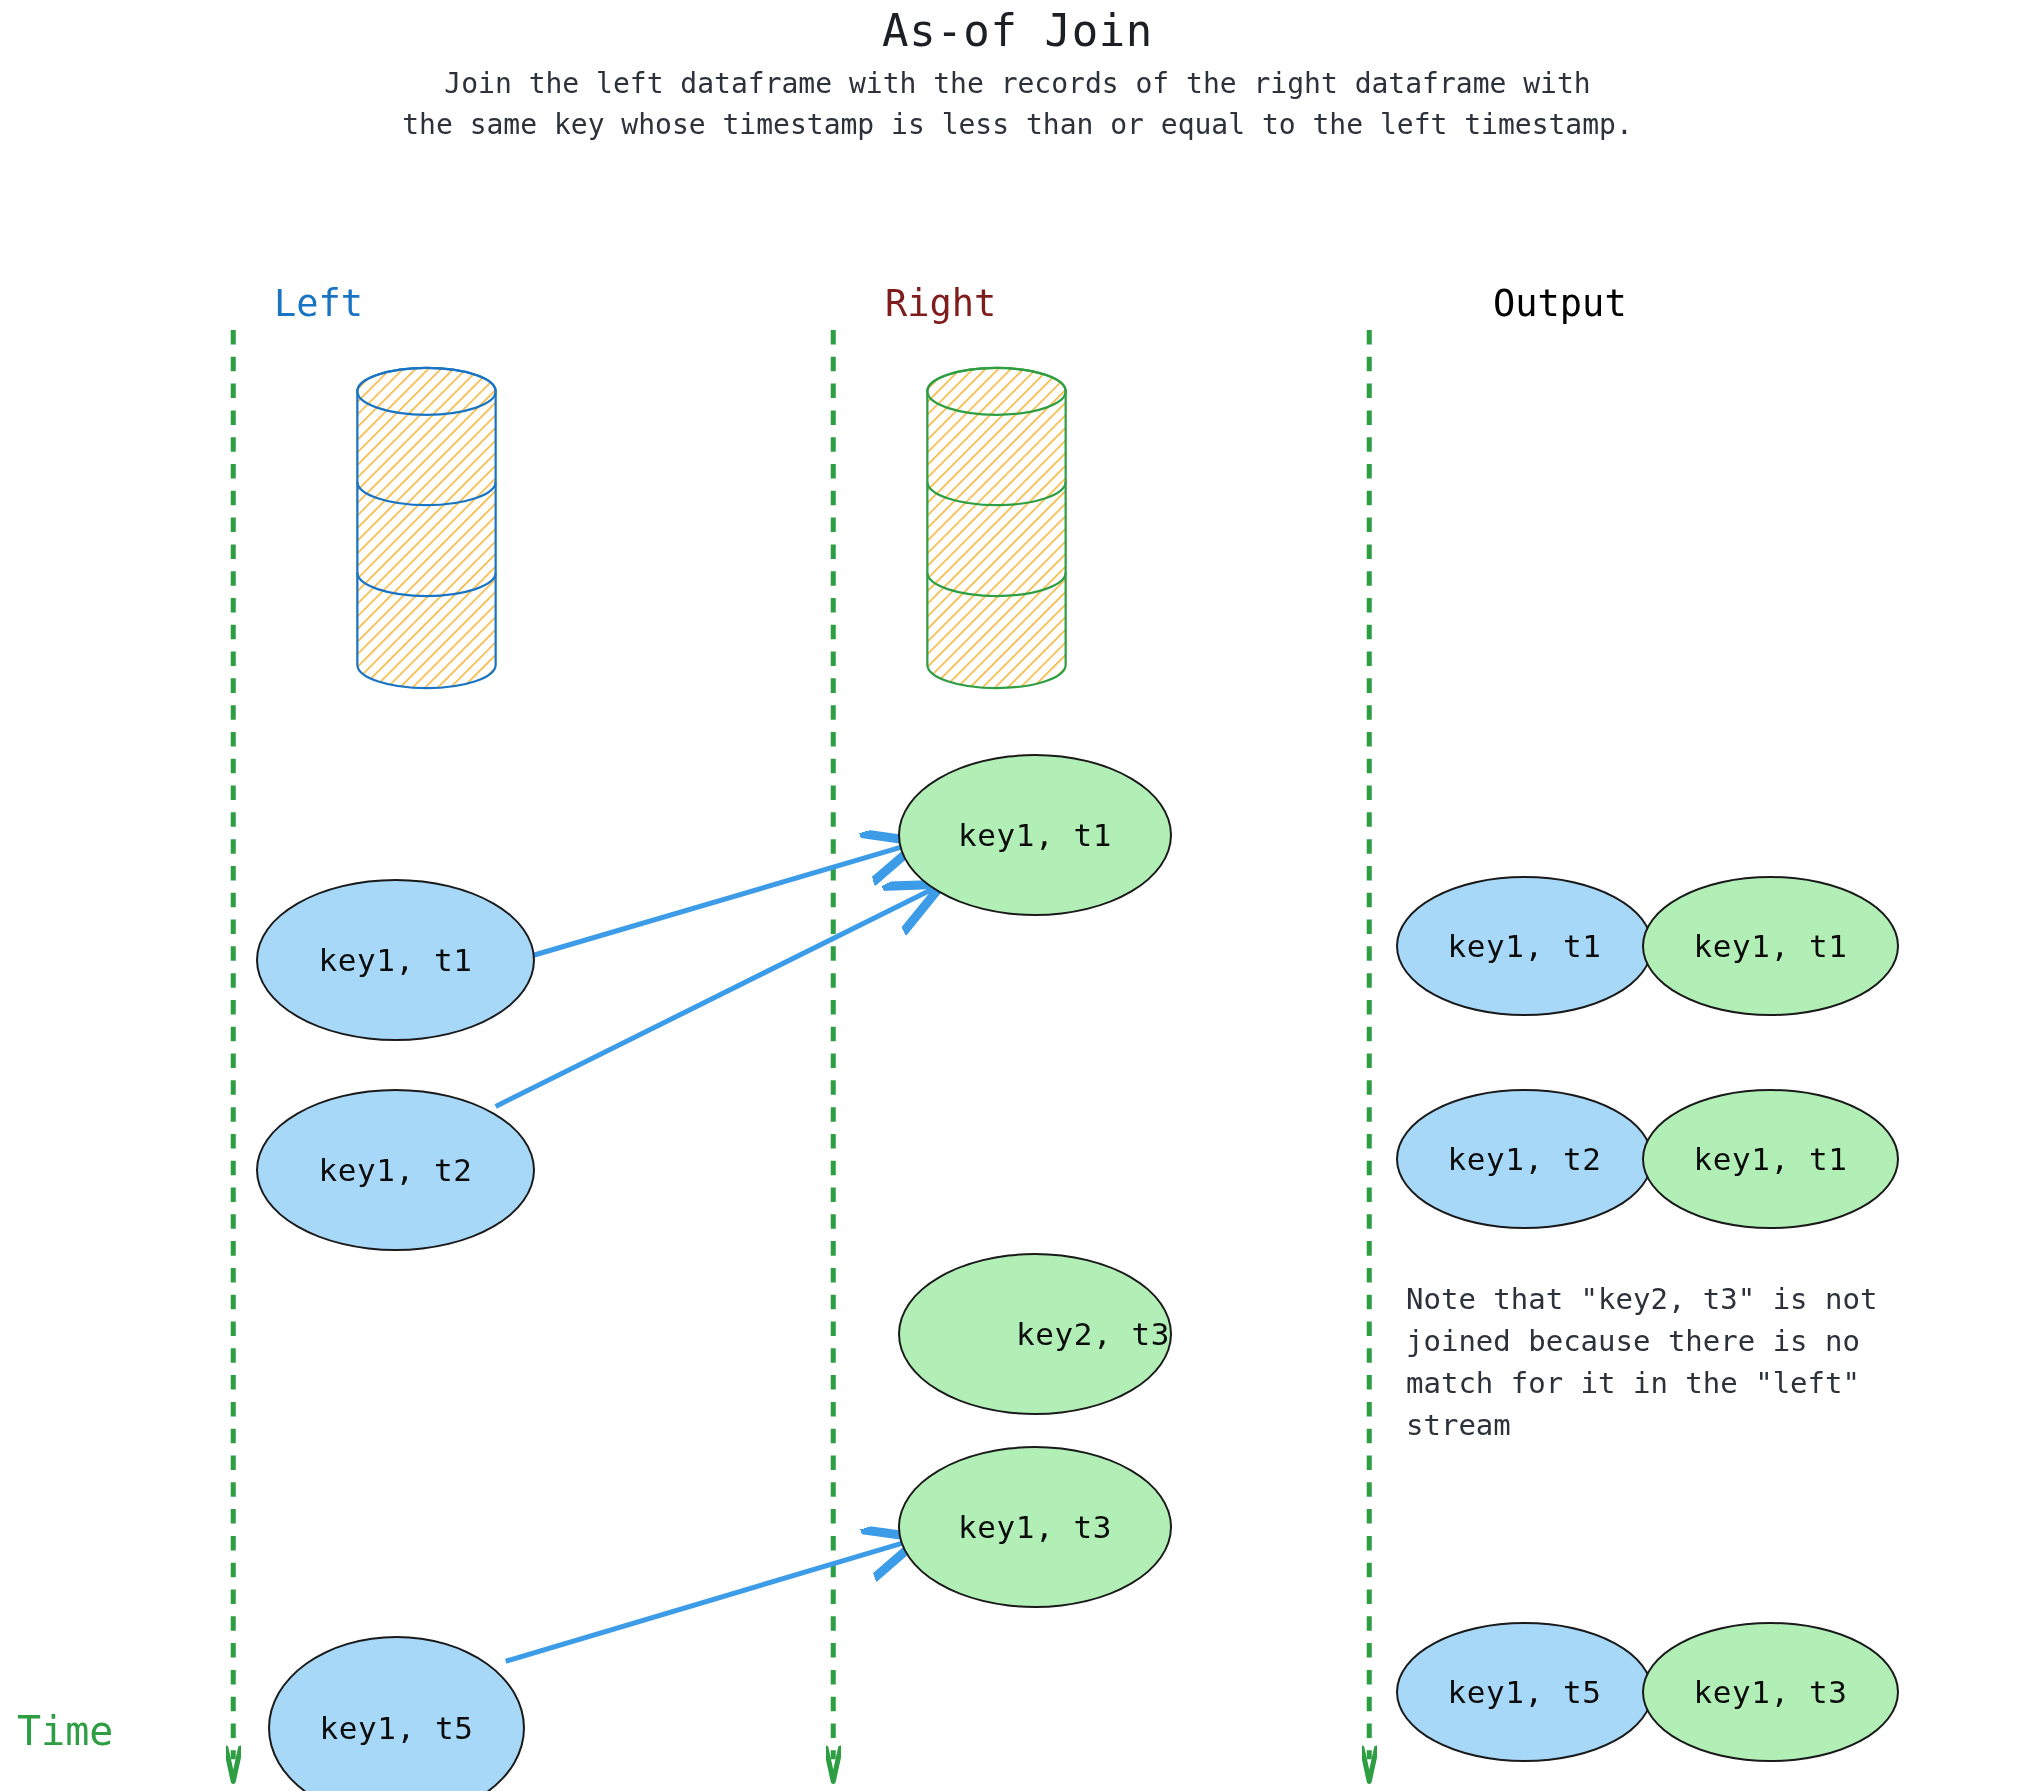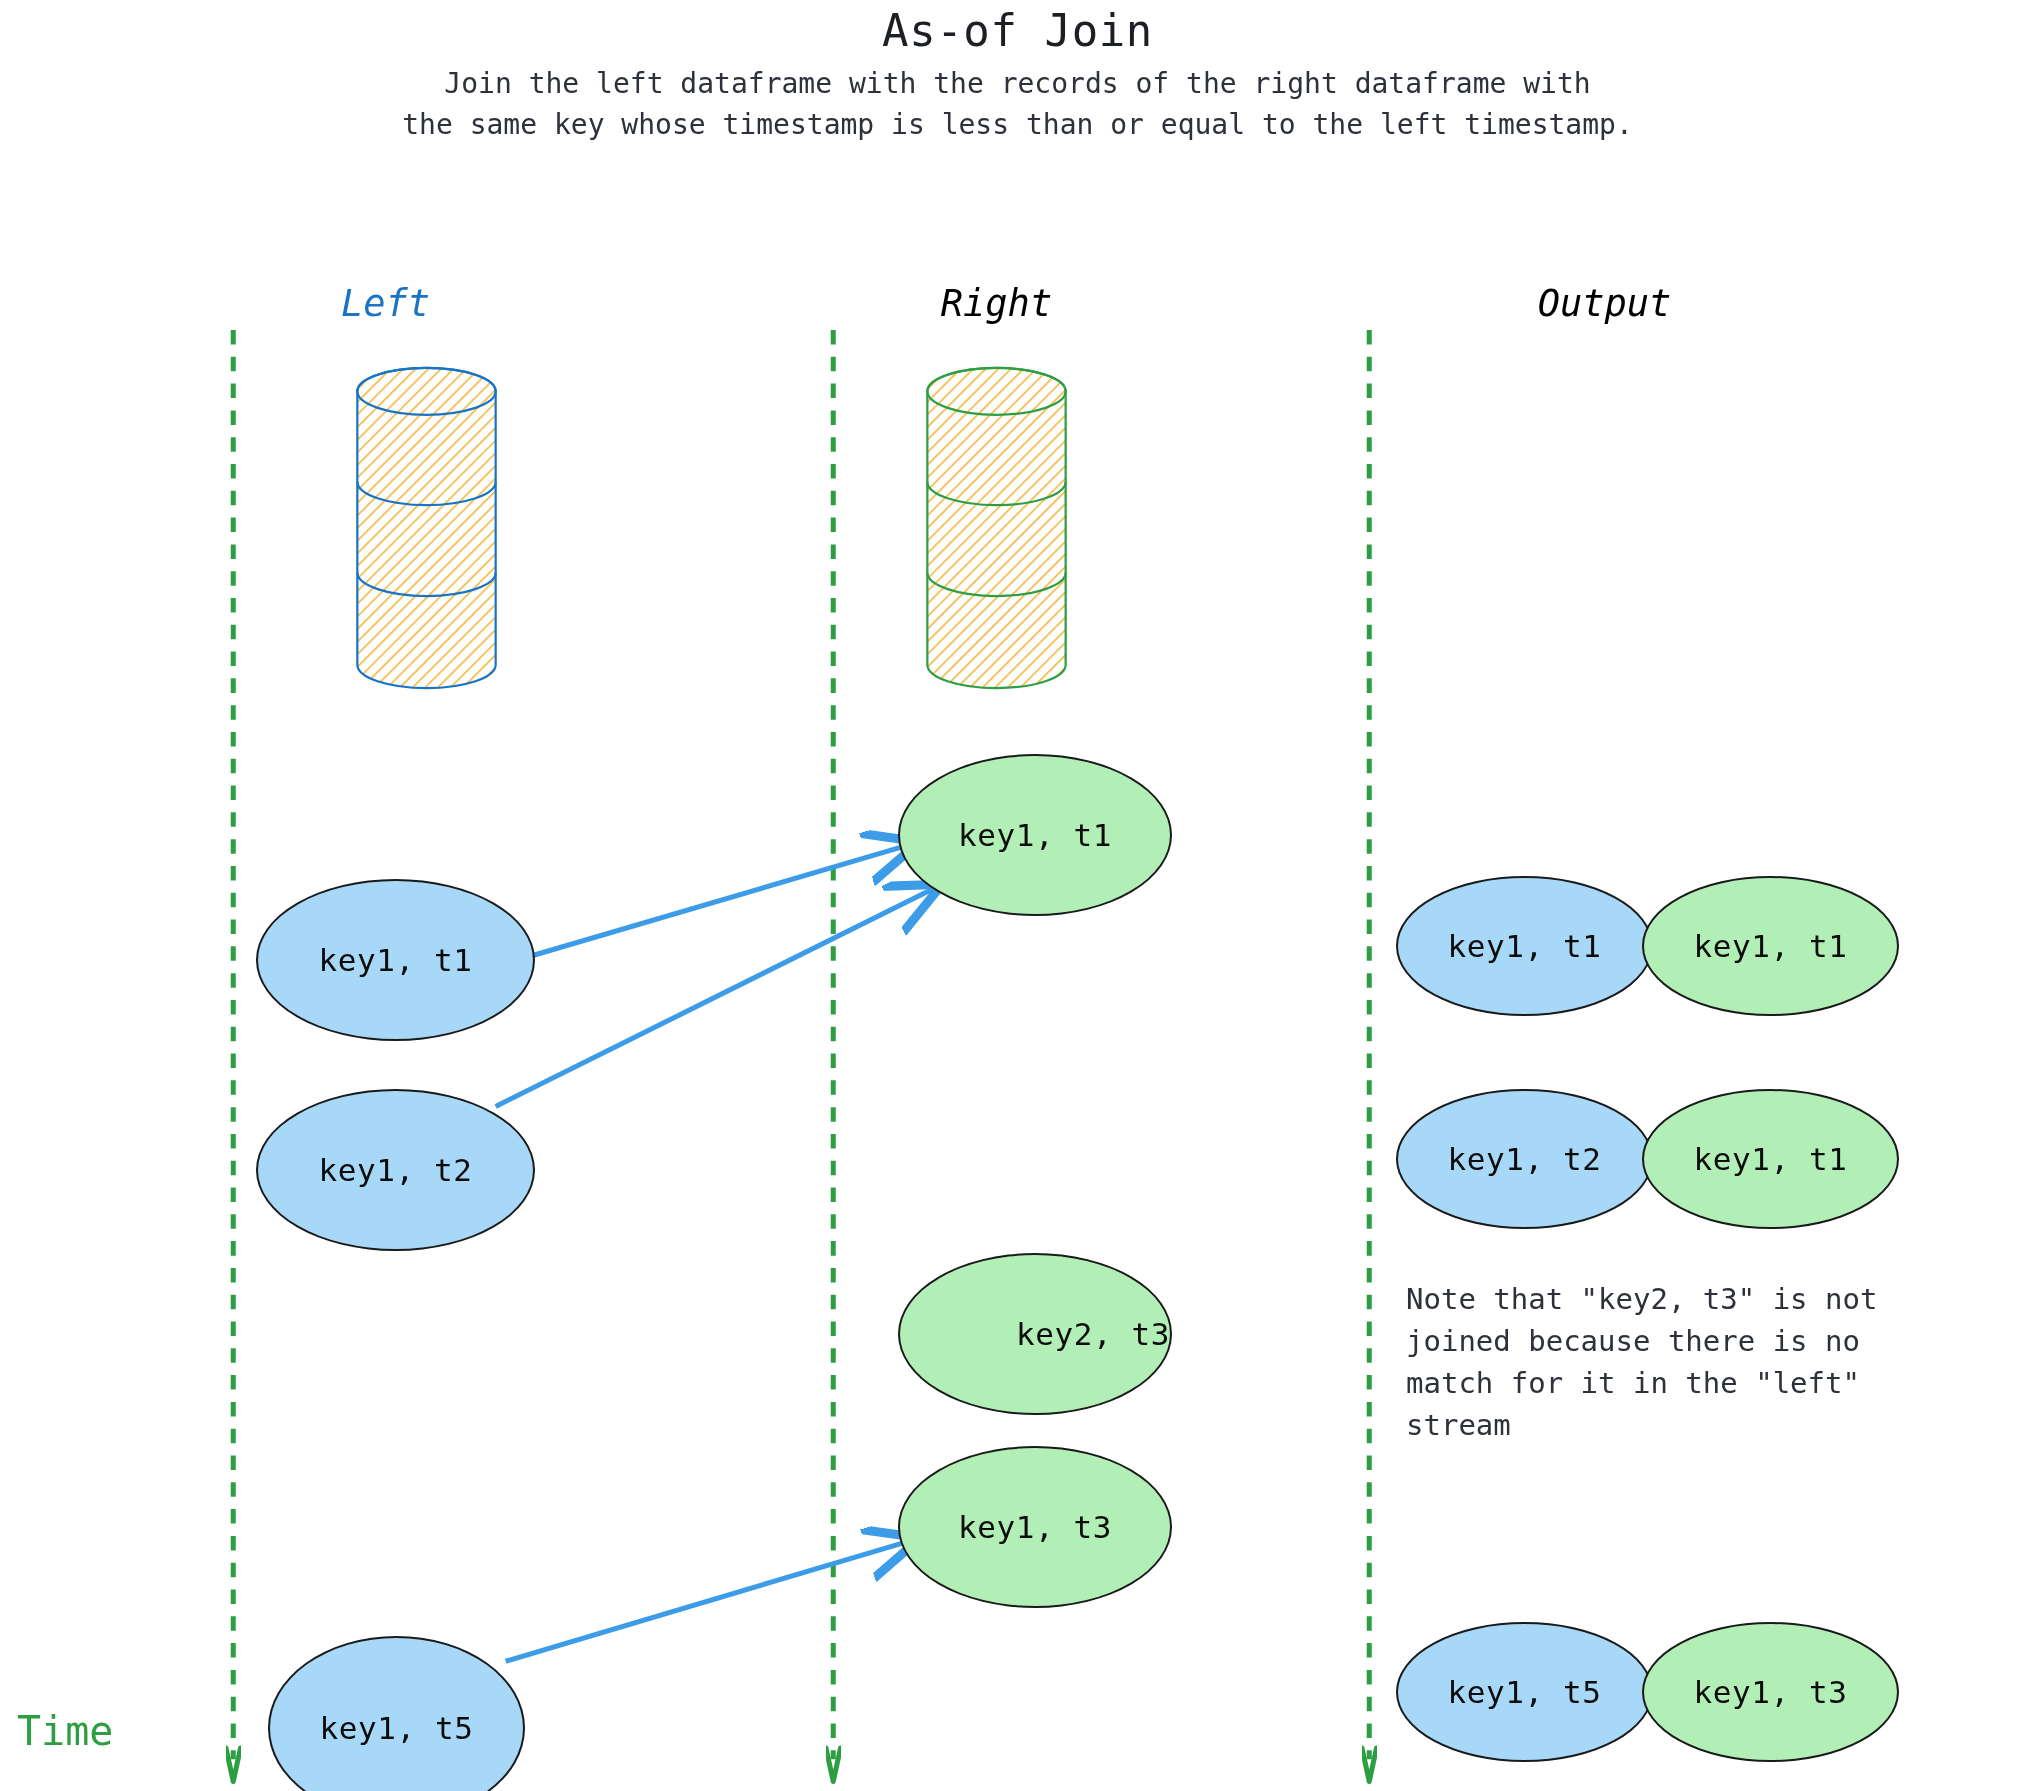--- a/index.html
+++ b/index.html
@@ -42,26 +42,25 @@
     color: #2d323a;
     white-space: pre-line;
   }
 
   
   .col-heading {
     position: absolute;
     font-family: "DejaVu Sans Mono", monospace;
     font-size: 37px;
     font-weight: 400;
-    text-align: center;
-    white-space: nowrap;
-    font-style: italic;
+    text-align: left;
+    white-space: nowrap;
   }
   #heading-left   { left: 274px;  top: 282px; width: 223px; color: #1a74c4; }
-  #heading-right  { left: 885px; top: 282px; width: 223px; color: #000000; }
+  #heading-right  { left: 885px; top: 282px; width: 223px; color: #7f1d1d; }
   #heading-output { left: 1493px; top: 282px; width: 223px; color: #000000; }
 
   
   .timeaxis {
     position: absolute;
     top: 330px;
     width: 14.5px;
     height: 1456px;
   }
   #timeaxis-left   { left: 226px; }

